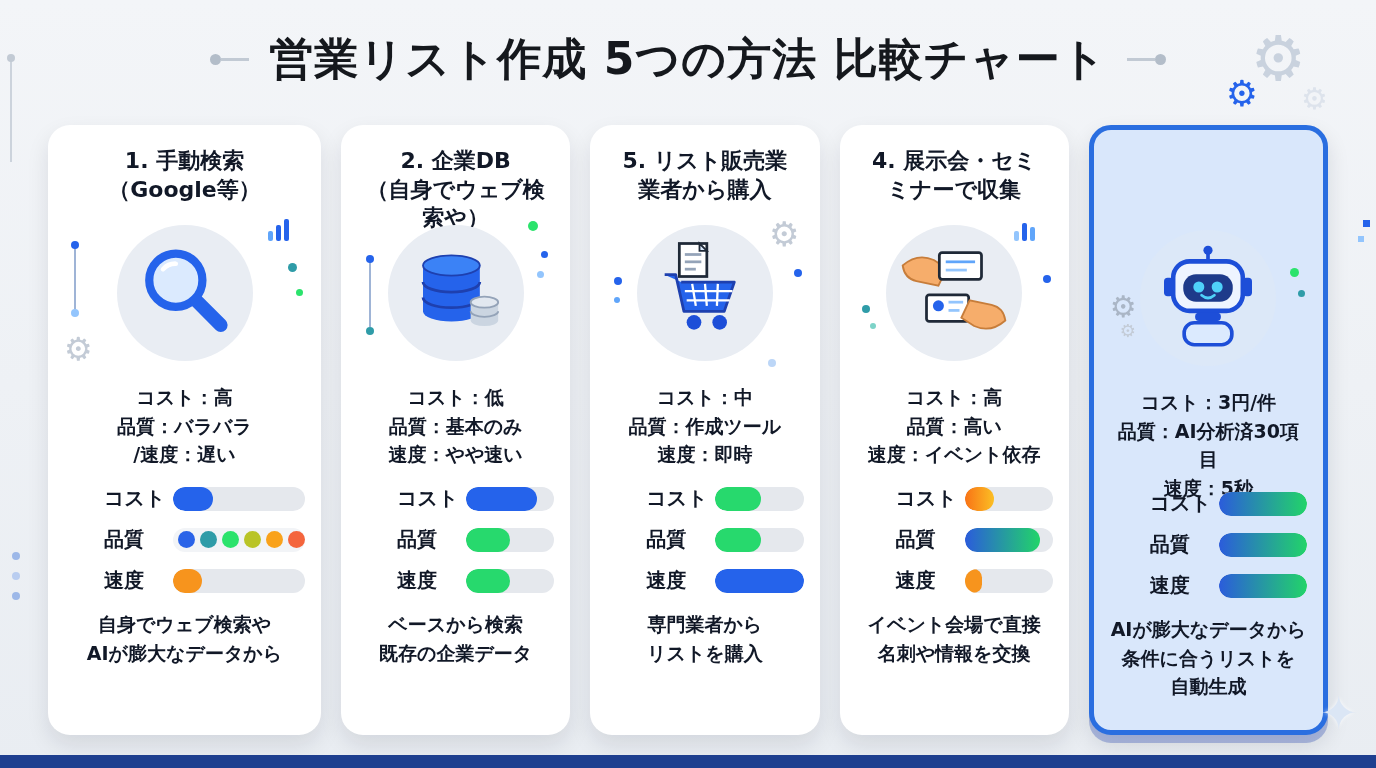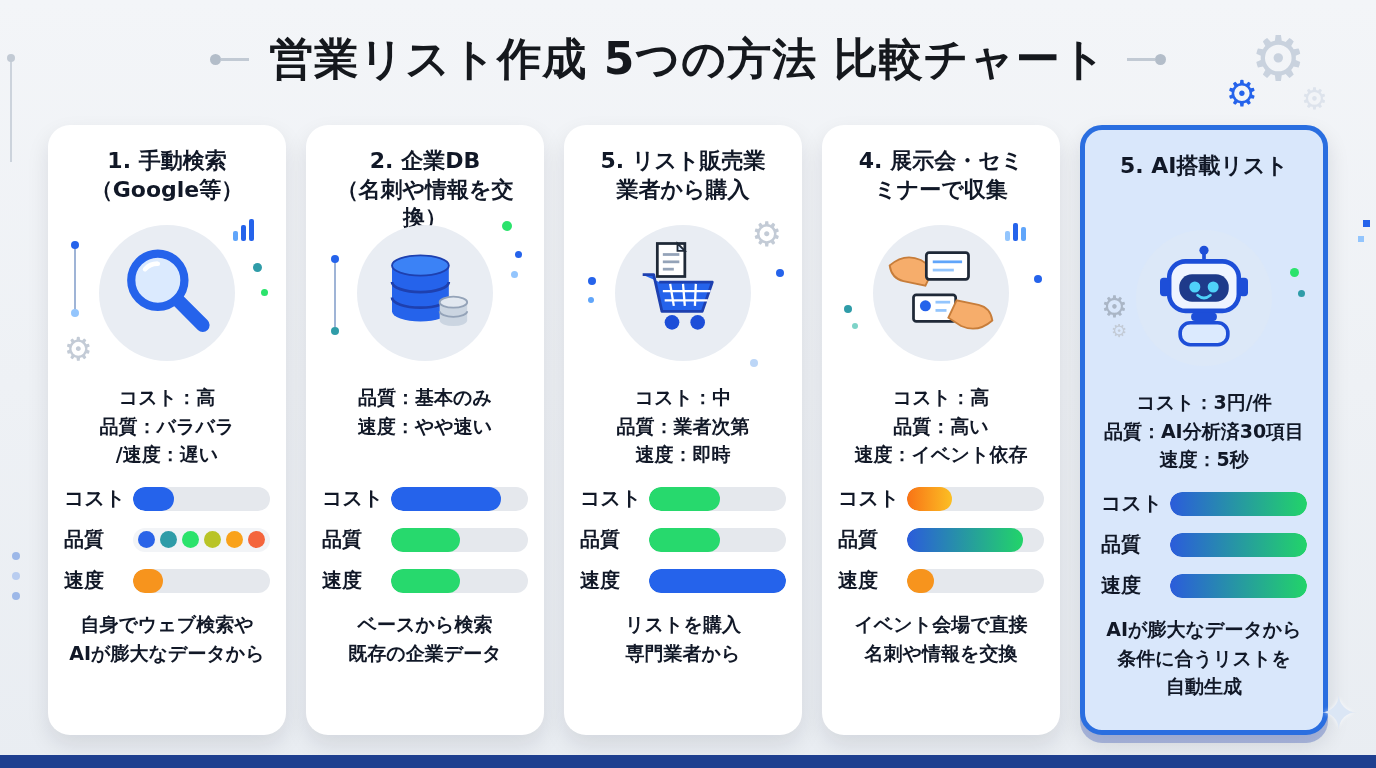--- a/index.html
+++ b/index.html
@@ -43,21 +43,21 @@
   .mini-chart { display:flex; align-items:flex-end; gap:3px; height:24px; }
   .mini-chart i { display:block; width:5px; border-radius:2px; }
   .dot-deco { border-radius:50%; position:absolute; }
   .vline-deco { position:absolute; width:2px; background:#9fb4d6; }
   
   .stats { margin-top:14px; text-align:center; font-size:19px; font-weight:800;
     line-height:1.5; height:90px; }
   
   .bars { margin-top:12px; display:flex; flex-direction:column; gap:14px; }
   .bar-row { display:flex; align-items:center; gap:7px; }
-  .bar-label { width:62px; flex:none; font-size:20px; font-weight:800; }
+  .bar-label { width:62px; flex:none; font-size:20px; font-weight:800;margin-left:40px; }
   .bar-track { flex:1; height:24px; background:#e5e8ed; border-radius:12px;
     position:relative; overflow:hidden; display:flex; align-items:center; }
   .bar-fill { height:24px; border-radius:12px; }
   .bar-track.dots { background:#f2f4f7; padding-left:5px; gap:5px; overflow:visible; }
   .qdot { width:17px; height:17px; border-radius:50%; flex:none; }
   
   .desc { margin-top:16px; text-align:center; font-size:19px; font-weight:800; line-height:1.5; }
 </style>
 </head>
 <body>
@@ -145,21 +145,21 @@
     </div>
     <div class="desc">
       <div>自身でウェブ検索や</div>
       <div>AIが膨大なデータから</div>
     </div>
   </section>
 
   <section class="card">
     <h2 class="card-title">
       <span>2. 企業DB</span>
-      <span>（名刺や情報を交換）</span>
+      <span>（自身でウェブ検索や）</span>
     </h2>
     <div class="icon-area">
       <span class="dot-deco" style="right:16px;top:4px;width:10px;height:10px;background:#2be36c;"></span>
       <span class="dot-deco" style="right:6px;top:34px;width:7px;height:7px;background:#2563eb;"></span>
       <span class="dot-deco" style="right:10px;top:54px;width:7px;height:7px;background:#93c5fd;"></span>
       <span class="vline-deco" style="left:12px;top:44px;height:66px;"></span>
       <span class="dot-deco" style="left:9px;top:38px;width:8px;height:8px;background:#2563eb;"></span>
       <span class="dot-deco" style="left:9px;top:110px;width:8px;height:8px;background:#2f9ca8;"></span>
       <div class="icon-circle">
         <svg class="icon-svg" viewBox="0 0 120 120">
@@ -167,20 +167,21 @@
           <ellipse cx="55" cy="30" rx="31" ry="11" fill="#3b82f6" stroke="#1e40af" stroke-width="2"></ellipse>
           <path d="M24 48 a31 11 0 0 0 62 0" fill="none" stroke="#1e40af" stroke-width="3"></path>
           <path d="M24 65 a31 11 0 0 0 62 0" fill="none" stroke="#1e40af" stroke-width="3"></path>
           <path d="M76 70 v20 a15 6 0 0 0 30 0 v-20 z" fill="#cbd5e1"></path>
           <ellipse cx="91" cy="70" rx="15" ry="6" fill="#e2e8f0" stroke="#94a3b8" stroke-width="2"></ellipse>
           <path d="M76 80 a15 6 0 0 0 30 0" fill="none" stroke="#94a3b8" stroke-width="2"></path>
         </svg>
       </div>
     </div>
     <div class="stats">
+      <div>コスト：低</div>
       <div>品質：基本のみ</div>
       <div>速度：やや速い</div>
     </div>
     <div class="bars">
       <div class="bar-row">
         <span class="bar-label">コスト</span>
         <div class="bar-track">
             <div class="bar-fill" style="width: 80%; background: rgb(37, 99, 235);"></div>
           </div>
       </div>
@@ -223,21 +224,21 @@
           <line x1="38" y1="34" x2="50" y2="34" stroke="#94a3b8" stroke-width="3"></line>
           <path d="M16 40 h12 l9 40 h44 l11 -32 h-58" fill="#2563eb" stroke="#1e40af" stroke-width="3" stroke-linejoin="round"></path>
           <path d="M46 50 l4 24 M60 50 l2 24 M74 50 l-1 24 M38 58 h52 M40 68 h47" stroke="#ffffff" stroke-width="2.5" fill="none"></path>
           <circle cx="48" cy="92" r="8" fill="#1d4ed8"></circle>
           <circle cx="76" cy="92" r="8" fill="#1d4ed8"></circle>
         </svg>
       </div>
     </div>
     <div class="stats">
       <div>コスト：中</div>
-      <div>品質：業者次第</div>
+      <div>品質：作成ツール</div>
       <div>速度：即時</div>
     </div>
     <div class="bars">
       <div class="bar-row">
         <span class="bar-label">コスト</span>
         <div class="bar-track">
             <div class="bar-fill" style="width: 52%; background: rgb(39, 217, 109);"></div>
           </div>
       </div>
       <div class="bar-row">
@@ -247,22 +248,22 @@
           </div>
       </div>
       <div class="bar-row">
         <span class="bar-label">速度</span>
         <div class="bar-track">
             <div class="bar-fill" style="width: 100%; background: rgb(37, 99, 235);"></div>
           </div>
       </div>
     </div>
     <div class="desc">
+      <div>専門業者から</div>
       <div>リストを購入</div>
-      <div>専門業者から</div>
     </div>
   </section>
 
   <section class="card">
     <h2 class="card-title">
       <span>4. 展示会・セミ</span>
       <span>ミナーで収集</span>
     </h2>
     <div class="icon-area">
       <div class="mini-chart deco-abs" style="right:18px;top:0;">
@@ -313,21 +314,20 @@
       </div>
     </div>
     <div class="desc">
       <div>イベント会場で直接</div>
       <div>名刺や情報を交換</div>
     </div>
   </section>
 
   <section class="card highlight">
     <h2 class="card-title">
-      <span>5. AI搭載リスト</span>
     </h2>
     <div class="icon-area">
       <span class="deco-abs gear-glyph" style="left:0;top:70px;font-size:30px;color:#aab6c6;">⚙</span>
       <span class="deco-abs gear-glyph" style="left:10px;top:100px;font-size:18px;color:#c3cbd6;">⚙</span>
       <span class="dot-deco" style="right:8px;top:46px;width:9px;height:9px;background:#2be36c;"></span>
       <span class="dot-deco" style="right:2px;top:68px;width:7px;height:7px;background:#2f9ca8;"></span>
       <div class="icon-circle">
         <svg class="icon-svg" viewBox="0 0 120 120">
           <line x1="60" y1="8" x2="60" y2="20" stroke="#1d4ed8" stroke-width="4"></line>
           <circle cx="60" cy="8" r="5" fill="#1d4ed8"></circle>

